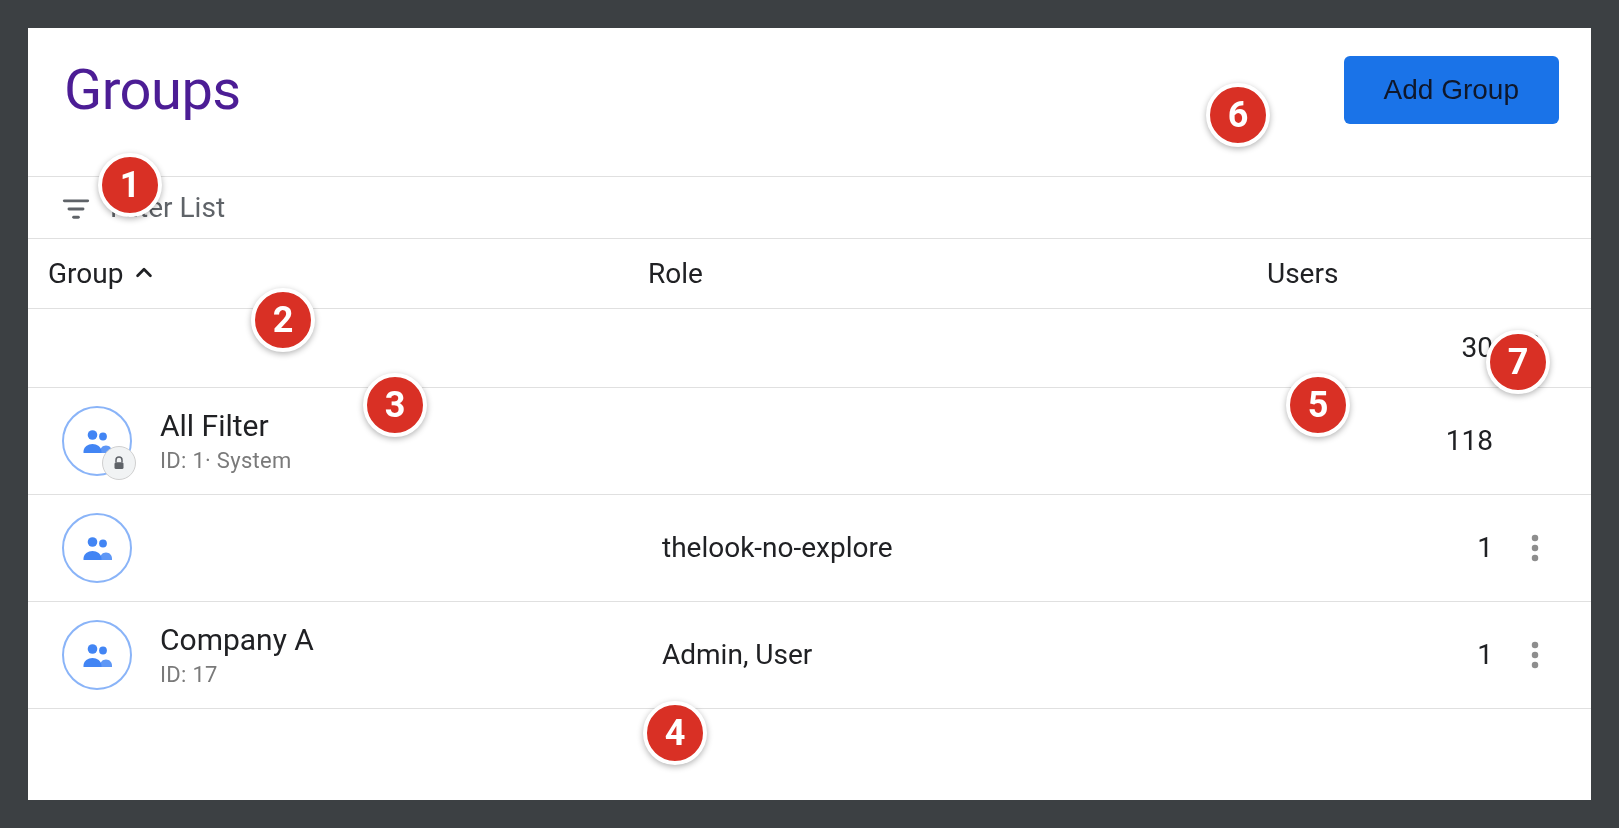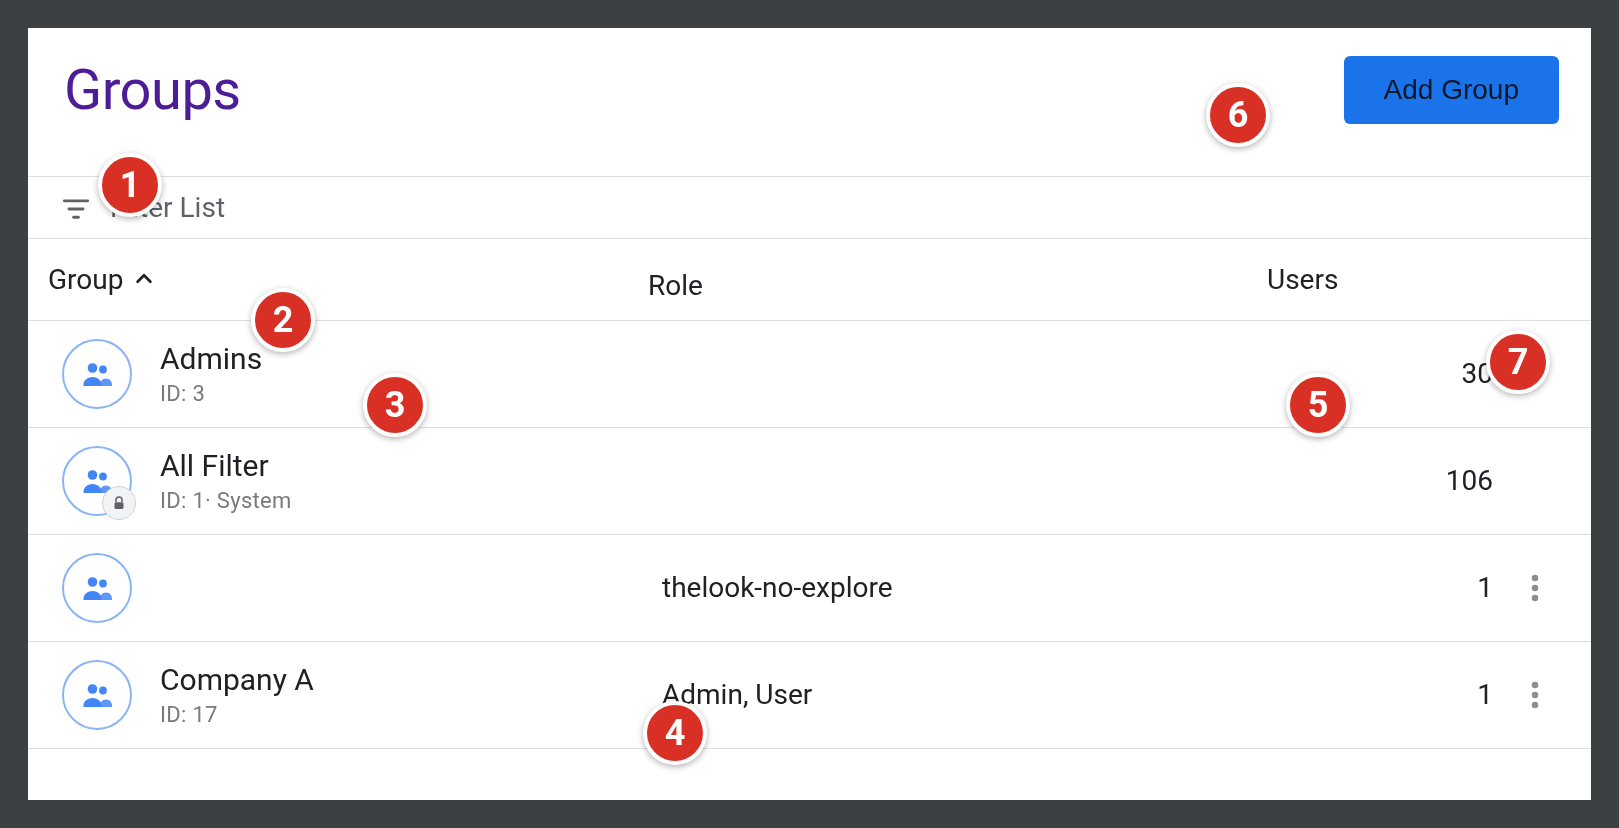--- a/index.html
+++ b/index.html
@@ -54,21 +54,21 @@
   }
   .filter-icon { width: 28px; height: 24px; color: #5f6368; }
   .filter-label { font-size: 28px; color: #5f6368; }
   .col-headers {
     display: flex;
     align-items: center;
     padding: 18px 20px;
     border-bottom: 1px solid #e0e0e0;
   }
   .col-group { flex: 0 0 600px; display:flex; align-items:center; gap:10px; }
-  .col-role  { flex: 1 1 auto; margin-top: 12px; }
+  .col-role  { flex: 1 1 auto; }
   .col-users { flex: 0 0 260px; padding-right: 20px; }
   .col-kebab { flex: 0 0 44px; }
   .col-label { font-size: 28px; color: #202124; font-weight: 400; }
   .sort-caret { width: 22px; height: 22px; }
   .row {
     display: flex;
     align-items: center;
     padding: 18px 34px;
     border-bottom: 1px solid #e0e0e0;
   }
@@ -150,34 +150,20 @@
         </svg>
       </span>
     </div>
     <div class="col-role col-label">Role</div>
     <div class="col-users col-label">Users</div>
     <div class="col-kebab"></div>
   </div>
 
   <div id="rows-container">
       <div class="row">
-        <div class="cell-group">
-          <div class="avatar">
-            <svg viewBox="0 0 24 24" fill="currentColor">
-  <circle cx="9" cy="8" r="3.2"></circle>
-  <circle cx="16" cy="9" r="2.6"></circle>
-  <path d="M3 19c0-3 3-5 6-5s6 2 6 5v1H3z"></path>
-  <path d="M14 19c0-2 1.5-4 4-4s4 2 4 4v1h-8z" opacity="0.85"></path>
-</svg>
-          </div>
-          <div class="name-block">
-            <div class="group-name">Admins</div>
-            <div class="group-sub">ID: 3</div>
-          </div>
-        </div>
         <div class="cell-role"></div>
         <div class="cell-users">30</div>
         <div class="cell-kebab">
           <button class="kebab">
             <svg viewBox="0 0 6 24" fill="currentColor">
   <circle cx="3" cy="4" r="2.6"></circle>
               <circle cx="3" cy="12" r="2.6"></circle>
               <circle cx="3" cy="20" r="2.6"></circle>
 </svg>
           </button>
@@ -198,21 +184,21 @@
   <path d="M8 11V8a4 4 0 0 1 8 0v3" fill="none" stroke="currentColor" stroke-width="2"></path>
 </svg>
             </div>
           </div>
           <div class="name-block">
             <div class="group-name">All Filter</div>
             <div class="group-sub">ID: 1· System</div>
           </div>
         </div>
         <div class="cell-role"></div>
-        <div class="cell-users">106</div>
+        <div class="cell-users">118</div>
         <div class="cell-kebab"></div>
       </div>
       <div class="row">
         <div class="cell-group">
           <div class="avatar">
             <svg viewBox="0 0 24 24" fill="currentColor">
   <circle cx="9" cy="8" r="3.2"></circle>
   <circle cx="16" cy="9" r="2.6"></circle>
   <path d="M3 19c0-3 3-5 6-5s6 2 6 5v1H3z"></path>
   <path d="M14 19c0-2 1.5-4 4-4s4 2 4 4v1h-8z" opacity="0.85"></path>

